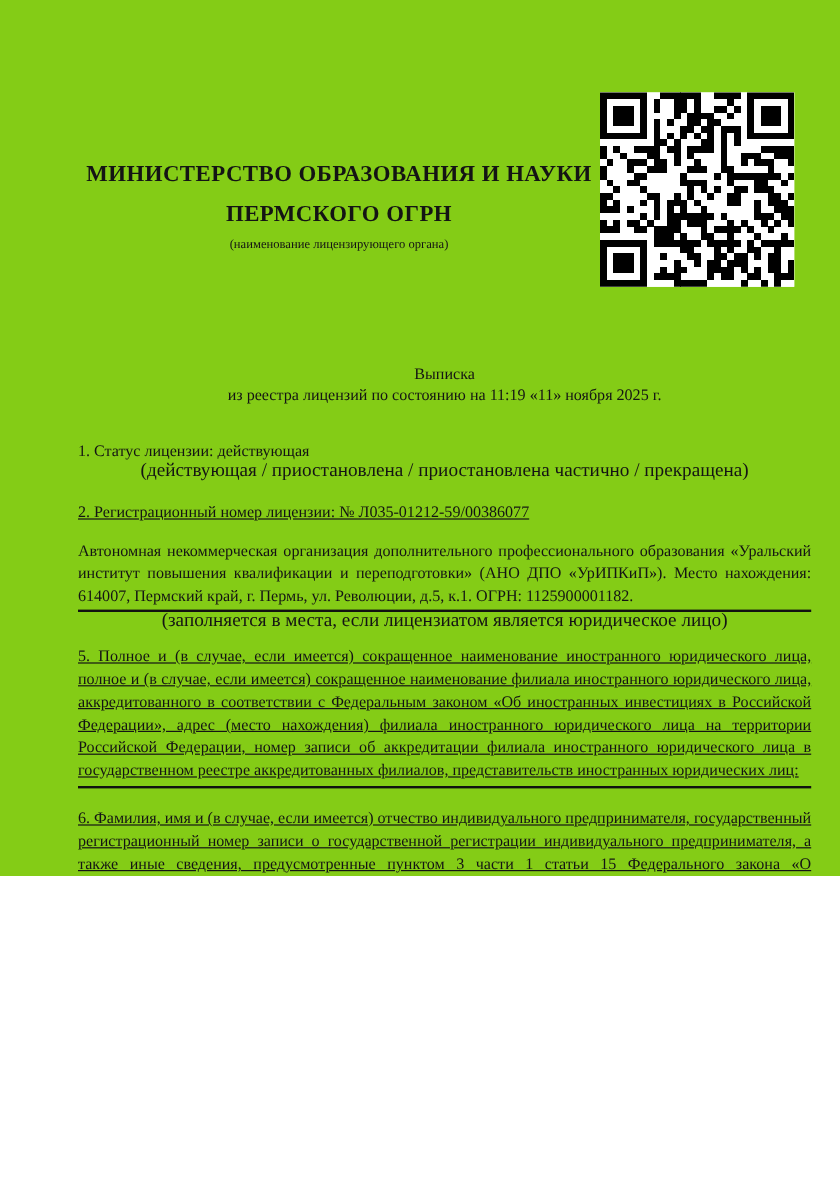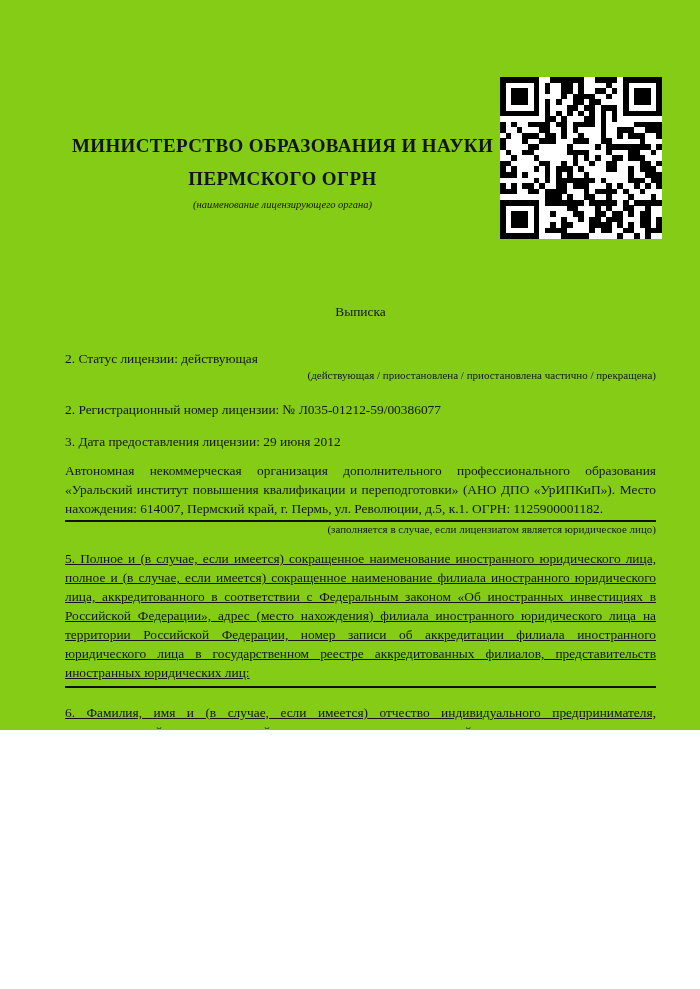--- a/index.html
+++ b/index.html
@@ -12,21 +12,21 @@
     width: 700px;
     height: 730px;
     background: #84cc16;
     color: #141414;
     font-family: "Liberation Serif", "DejaVu Serif", serif;
     overflow: hidden;
     box-sizing: border-box;
   }
   .content {
     padding-left: 65px;
-    padding-right: 44px; 
+    padding-right: 24px; 
   }
   
   .header {
     display: flex;
     align-items: flex-start;
     padding-top: 77px;
     padding-left: 65px;
     padding-right: 38px;
   }
   .header-left {
@@ -36,21 +36,20 @@
   }
   .ministry-title {
     font-size: 19px;
     font-weight: bold;
     line-height: 33px;
     letter-spacing: 0.4px;
   }
   .org-caption {
     font-size: 10.5px;
     margin-top: 4px;
-    font-style: italic;
   }
   .qr-box {
     width: 162px;
     height: 162px;
     margin-left: auto;
     background: #ffffff;
   }
   .qr-box svg { display: block; }
   
   .extract {
@@ -63,35 +62,35 @@
   .items {
     margin-top: 29px;
     font-size: 13.4px;
   }
   .item p {
     margin: 0;
     line-height: 19px;
   }
   .just { text-align: justify; }
   .item-caption {
-    text-align: right;
-    font-size: 11px;
+    text-align: center;
+    font-size: 16px;
     line-height: 13px;
   }
   .cap-under-text { margin-top: 1px; }
   .rule {
     border-top: 2px solid #111111;
     height: 0;
   }
   .rule-tight { margin-top: 2px; }
   .rule-gap5  { margin-top: 4px; }
   .rule-gap6  { margin-top: 6px; }
   .rule + .item-caption { margin-top: 1px; }
   .mb-i1 { margin-bottom: 18px; }
-  .mb-i2 { margin-bottom: 13px; }
+  .mb-i2 { margin-bottom: 13px; text-decoration: underline; }
   .mb-i3 { margin-bottom: 10px; }
   .mb-i4 { margin-bottom: 13px; }
   .mb-i5 { margin-bottom: 15px; text-decoration: underline; }
   .mb-i6 { margin-bottom: 25px; text-decoration: underline; }
   .mb-i7 { margin-bottom: 0; }
   
   .page-footer {
     margin-top: 12px;
     text-align: center;
     font-size: 13.4px;
@@ -528,41 +527,39 @@
           <rect x="117.31" y="156.41" width="5.64" height="5.64"></rect>
           <rect x="134.06" y="156.41" width="5.64" height="5.64"></rect>
           <rect x="145.24" y="156.41" width="5.64" height="5.64"></rect>
         </svg>
       </div>
   </div>
 
   <div class="content">
     <div class="extract">
       <div>Выписка</div>
+      <div>из реестра лицензий по состоянию на 11:19 «11» ноября 2025 г.</div>
     </div>
 
     <div class="items">
 
       <div class="item mb-i1">
-        <p>2. Статус лицензии: действующая</p>
+        <p>1. Статус лицензии: действующая</p>
         <div class="item-caption cap-under-text">(действующая / приостановлена / приостановлена частично / прекращена)</div>
       </div>
 
       <div class="item mb-i2">
         <p>2. Регистрационный номер лицензии: № Л035-01212-59/00386077</p>
       </div>
 
-      <div class="item mb-i3">
-        <p>3. Дата предоставления лицензии: 29 июня 2012</p>
-      </div>
 
       <div class="item mb-i4">
         <p class="just">Автономная некоммерческая организация дополнительного профессионального образования «Уральский институт повышения квалификации и переподготовки» (АНО ДПО «УрИПКиП»). Место нахождения: 614007, Пермский край, г. Пермь, ул. Революции, д.5, к.1. ОГРН: 1125900001182.</p>
         <div class="rule rule-tight"></div>
-        <div class="item-caption">(заполняется в случае, если лицензиатом является юридическое лицо)</div>
+        <div class="item-caption">(заполняется в места, если лицензиатом является юридическое лицо)</div>
       </div>
 
       <div class="item mb-i5">
         <p class="just">5. Полное и (в случае, если имеется) сокращенное наименование иностранного юридического лица, полное и (в случае, если имеется) сокращенное наименование филиала иностранного юридического лица, аккредитованного в соответствии с Федеральным законом «Об иностранных инвестициях в Российской Федерации», адрес (место нахождения) филиала иностранного юридического лица на территории Российской Федерации, номер записи об аккредитации филиала иностранного юридического лица в государственном реестре аккредитованных филиалов, представительств иностранных юридических лиц:</p>
         <div class="rule rule-gap5"></div>
       </div>
 
       <div class="item mb-i6">
         <p class="just">6. Фамилия, имя и (в случае, если имеется) отчество индивидуального предпринимателя, государственный регистрационный номер записи о государственной регистрации индивидуального предпринимателя, а также иные сведения, предусмотренные пунктом 3 части 1 статьи 15 Федерального закона «О лицензировании отдельных видов деятельности»:</p>
         <div class="rule rule-gap6"></div>

